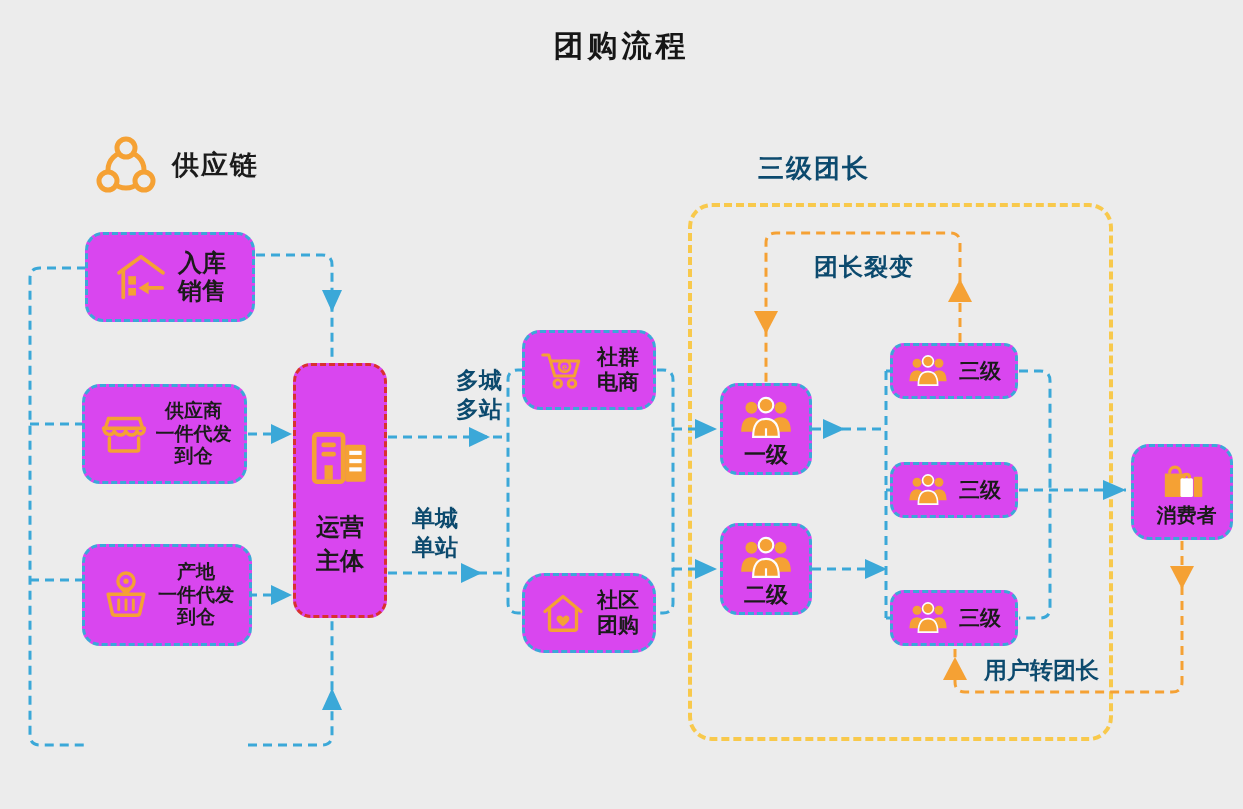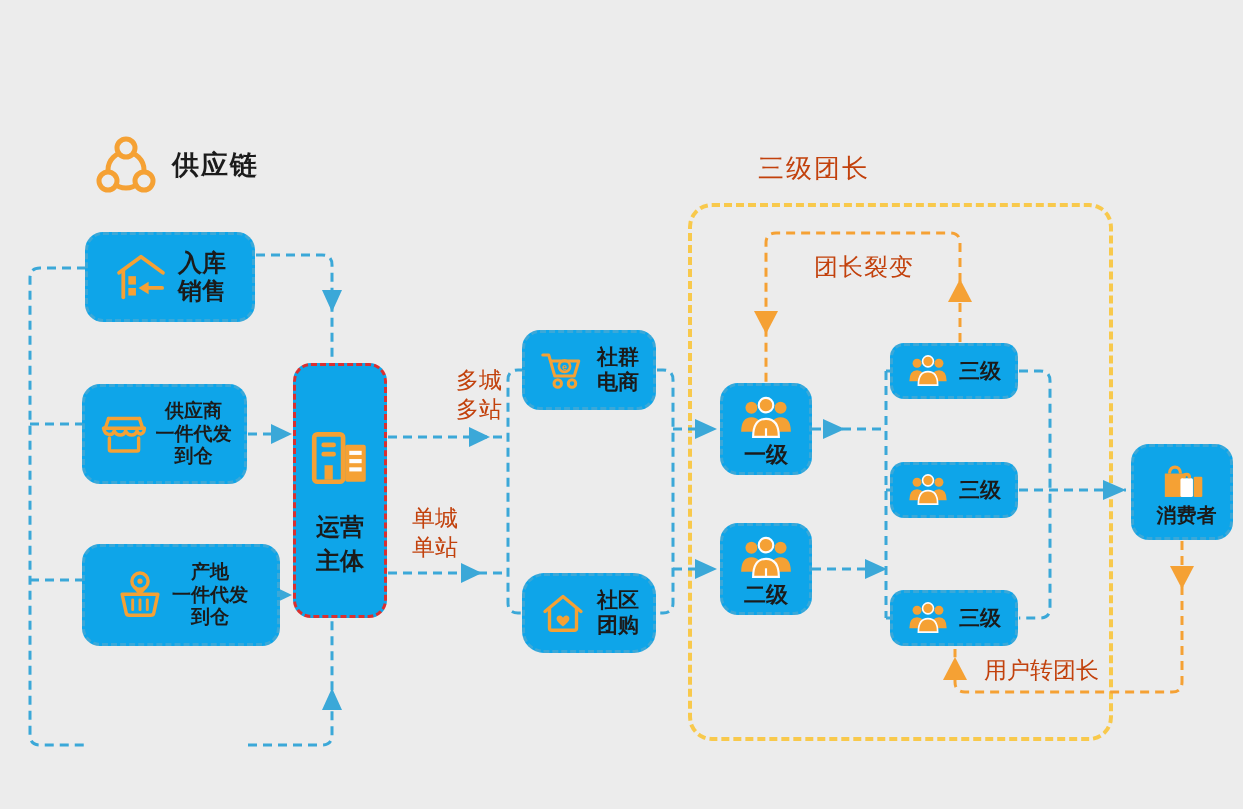--- a/index.html
+++ b/index.html
@@ -2,27 +2,27 @@
 <html><head>
 <meta charset="utf-8">
 <style>
   * { margin:0; padding:0; box-sizing:border-box; }
   html,body { background:#ECECEC; font-family:"Liberation Sans","DejaVu Sans",sans-serif; }
   .stage { position:relative; width:1243px; height:809px; background:#ECECEC; overflow:hidden; }
 
   .wires { position:absolute; left:0; top:0; z-index:1; }
   .bigframe { position:absolute; z-index:0; border:4px dashed #F8C94C; border-radius:24px; background:transparent; }
 
-  .node { position:absolute; z-index:2; background:#0ea5e9; border:3.5px dashed #3BA8D8;
+  .node { position:absolute; z-index:2; background:#d946ef; border:3.5px dashed #3BA8D8;
           border-radius:18px; display:flex; align-items:center; justify-content:center; gap:10px; padding:4px 8px; }
   .node.col { flex-direction:column; }
   .node.red { border-color:#D93030; }
   .txt { white-space:pre-line; text-align:center; font-weight:700; color:#1B1B1B; line-height:1.18; }
 
-  .freelabel { position:absolute; z-index:3; font-weight:400; color:#c2410c; white-space:pre-line; line-height:1.25; }
+  .freelabel { position:absolute; z-index:3; font-weight:700; color:#0c4a6e; white-space:pre-line; line-height:1.25; }
 
   .sc-header { position:absolute; left:94px; top:134px; z-index:3; display:flex; align-items:center; gap:14px; }
   .sc-header .txt { font-size:27px; letter-spacing:2px; }
 
   .title { position:absolute; left:0; right:0; top:26px; z-index:3; text-align:center;
            font-size:30px; font-weight:700; color:#161616; letter-spacing:4px; }
 
   .op-node { justify-content:flex-start; padding-top:58px; gap:20px; }
 </style>
 </head>
@@ -74,20 +74,21 @@
       <path d="M1182 541 V682 Q1182 692 1172 692 H965 Q955 692 955 682 V649"></path>
     </g>
     <g fill="#F5A134">
       <polygon points="754,311 778,311 766,334"></polygon>
       <polygon points="948,302 972,302 960,279"></polygon>
       <polygon points="1170,566 1194,566 1182,589"></polygon>
       <polygon points="943,680 967,680 955,657"></polygon>
     </g>
   </svg>
 
+  <div class="title">团购流程</div>
 
   <div class="sc-header">
     <svg width="64" height="64" viewBox="0 0 64 64">
       <circle cx="32" cy="36" r="18" fill="none" stroke="#F5A134" stroke-width="5"></circle>
       <circle cx="32" cy="14" r="9" fill="#ECECEC" stroke="#F5A134" stroke-width="5"></circle>
       <circle cx="14" cy="47" r="9" fill="#ECECEC" stroke="#F5A134" stroke-width="5"></circle>
       <circle cx="50" cy="47" r="9" fill="#ECECEC" stroke="#F5A134" stroke-width="5"></circle>
     </svg>
     <span class="txt">供应链</span>
   </div>
@@ -118,21 +119,21 @@
         <path d="M7 25 H57"></path>
         <path d="M7 25 C8 34 18 35 20 28 C23 35 32 35 34 28 C37 35 46 35 48 28 C50 34 57 33 57 25"></path>
         <path d="M14 37 V51 Q14 53 16 53 H48 Q50 53 50 51 V37"></path>
       </g>
     </svg>
     <span class="txt" style="font-size:19px;">供应商
 一件代发
 到仓</span>
   </div>
 
-  <div class="node" style="left:82px; top:544px; width:198px; height:102px; gap:6px;">
+  <div class="node" style="left:82px; top:544px; width:170px; height:102px; gap:6px;">
     <svg width="52" height="52" viewBox="0 0 64 64">
       <g stroke="#F5A134" fill="none" stroke-width="4.2" stroke-linecap="round" stroke-linejoin="round">
         <circle cx="32" cy="15" r="10"></circle>
         <path d="M26 23 L32 30 L38 23"></path>
         <path d="M10 31 H54 L49 54 Q48.5 57 45 57 H19 Q15.5 57 15 54 Z"></path>
         <path d="M23 38 V50 M32 38 V50 M41 38 V50" stroke-width="3.6"></path>
       </g>
       <circle cx="32" cy="15" r="3.2" fill="#F5A134"></circle>
     </svg>
     <span class="txt" style="font-size:19px;">产地

